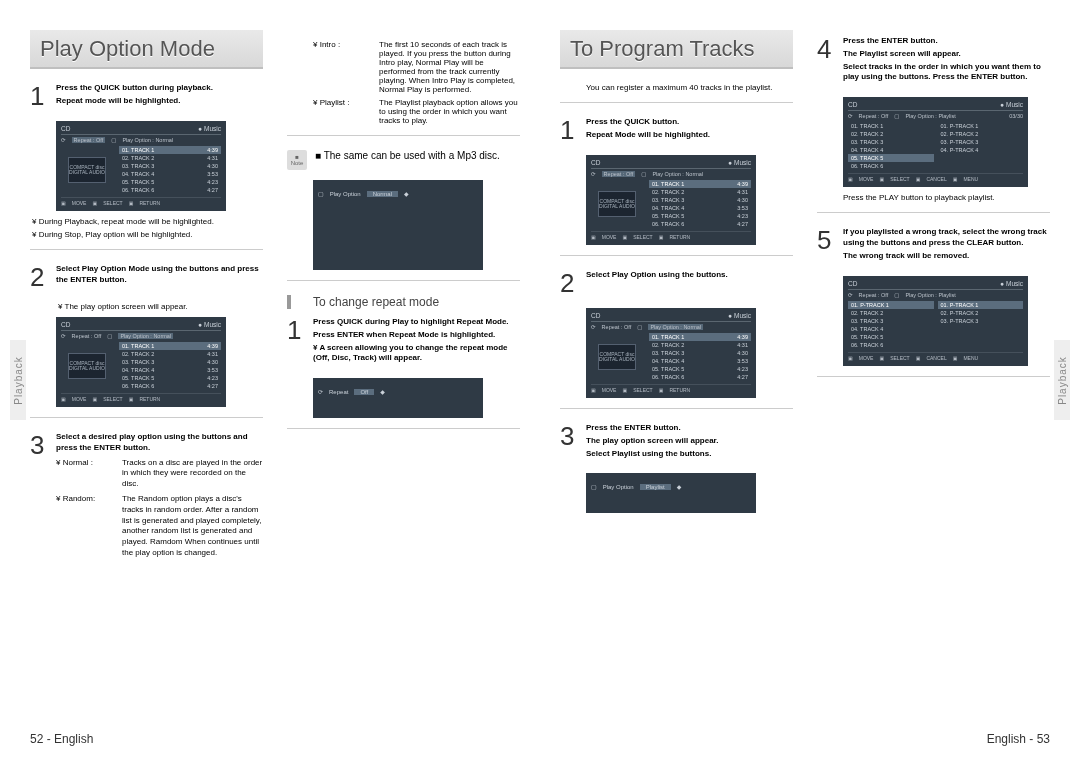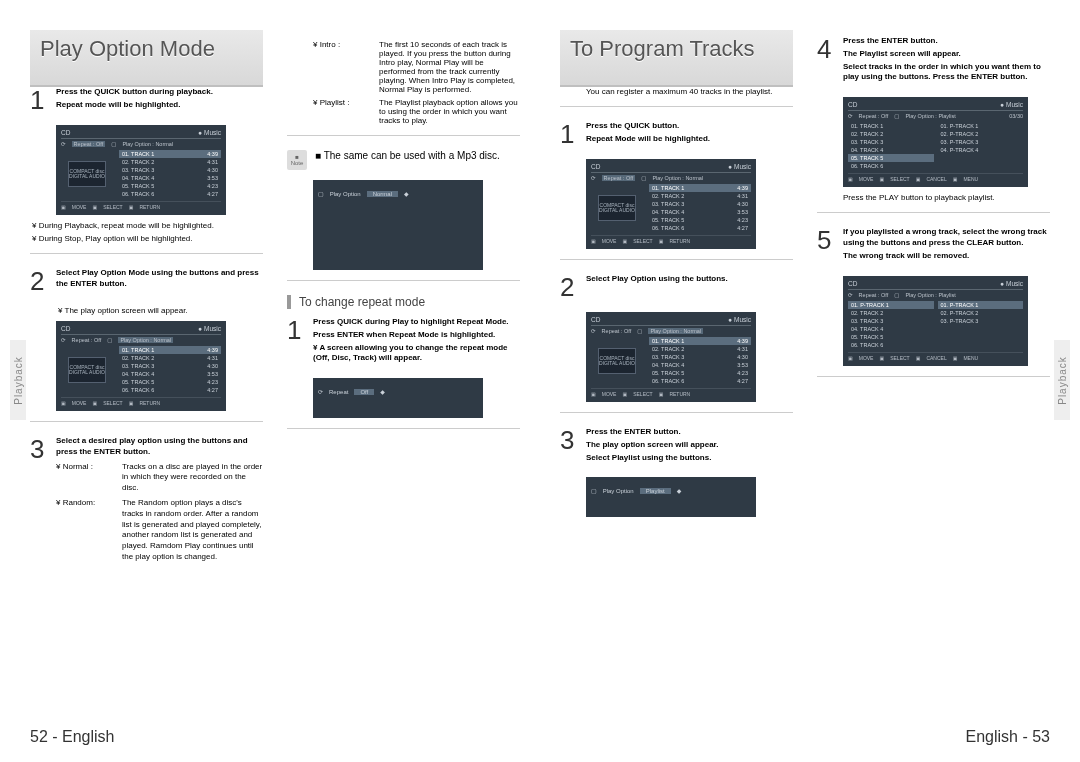--- a/index.html
+++ b/index.html
@@ -6,38 +6,38 @@
   body { font-family: Arial, Helvetica, sans-serif; background: #fff; width: 1080px; height: 762px; overflow: hidden; font-size: 8px; color: #000; position: relative; }
   .spread { display: flex; width: 100%; height: 100%; }
   .page { flex: 1; padding: 30px 20px 20px 30px; position: relative; }
   .page.right { padding: 30px 30px 20px 20px; }
   .tab { position: absolute; top: 340px; width: 16px; height: 80px; background: #eee; display: flex; align-items: center; justify-content: center; }
   .tab.left { left: 10px; }
   .tab.right { right: 10px; }
   .tab span { transform: rotate(-90deg); font-size: 10px; color: #888; letter-spacing: 1px; }
   .cols { display: flex; gap: 24px; }
   .col { flex: 1; }
-  .title-bar { background: linear-gradient(#e9e9e9,#d8d8d8); padding: 6px 10px 23px 10px; border-bottom: 2px solid #bfbfbf; }
+  .title-bar { background: linear-gradient(#e9e9e9,#d8d8d8); padding: 6px 10px 5px 10px; border-bottom: 2px solid #bfbfbf; margin-bottom: 14px; }
   .title-bar h1 { font-size: 22px; font-weight: 400; color: #555; text-shadow: 0 1px 0 #fff; }
   .step { display: flex; gap: 8px; margin-bottom: 12px; }
   .num { font-size: 26px; font-weight: 300; color: #333; line-height: 1; width: 18px; flex-shrink: 0; }
   .step-body { flex: 1; font-size: 8px; line-height: 1.35; }
   .step-body p { margin-bottom: 2px; font-weight: bold; }
   .bullet-sub { padding-left: 8px; text-indent: -6px; margin-top: 4px; }
   .def-row { display: flex; gap: 18px; margin-top: 4px; }
   .def-row .dt { width: 48px; flex-shrink: 0; }
   .def-row .dd { flex: 1; }
   hr.sep { border: none; border-top: 1px solid #ccc; margin: 10px 0 14px 0; }
   .note-box { display: flex; gap: 8px; margin: 6px 0 10px 0; align-items: flex-start; }
   .note-icon { width: 20px; height: 20px; background: #ddd; border-radius: 2px; display: flex; align-items: center; justify-content: center; font-size: 6px; color: #666; flex-direction: column; line-height: 1; }
   .note-text { font-size: 10px; }
-  .sub-head { display: flex; align-items: flex-end; gap: 8px; margin: 8px 0 8px 0; }
+  .sub-head { display: flex; align-items: flex-end; gap: 22px; margin: 8px 0 8px 0; }
   .sub-head .bar { width: 4px; height: 14px; background: #999; }
   .sub-head h2 { font-size: 12px; font-weight: 400; color: #444; }
-  .footer { position: absolute; bottom: 16px; font-size: 16px; color: #333; }
+  .footer { position: absolute; bottom: 16px; font-size: 12px; color: #333; }
   .footer.left { left: 30px; }
   .footer.right { right: 30px; }
 
   
   .osd { width: 170px; background: #2f3a45; color: #c9d0d8; font-size: 6.5px; margin: 6px 0 6px 26px; padding: 4px 5px 5px 5px; }
   .osd-hdr { display: flex; justify-content: space-between; border-bottom: 1px solid #5a6670; padding-bottom: 2px; margin-bottom: 2px; font-size: 6.5px; }
   .osd-sub { display: flex; gap: 6px; font-size: 5.5px; margin-bottom: 3px; opacity: .9; }
   .osd-split { display: flex; gap: 6px; }
   .osd-left { flex: 0 0 52px; display: flex; flex-direction: column; align-items: center; justify-content: center; gap: 2px; }
   .disc-logo { width: 38px; height: 26px; background: #1c2530; border: 1px solid #546070; display: flex; align-items: center; justify-content: center; font-size: 5px; text-align: center; line-height: 1; color: #a7b2bd; }
@@ -197,21 +197,21 @@
         <div class="step">
           <div class="num">3</div>
           <div class="step-body">
             <p>Select a desired play option using the      buttons and press the ENTER button.</p>
             <div class="def-row">
                 <div class="dt">¥ Normal :</div>
                 <div class="dd">Tracks on a disc are played in the order in which they were recorded on the disc.</div>
               </div>
             <div class="def-row">
                 <div class="dt">¥ Random:</div>
-                <div class="dd">The Random option plays a disc's tracks in random order. After a random list is generated and played completely, another random list is generated and played. Ramdom Play continues until the play option is changed.</div>
+                <div class="dd">The Random option plays a disc's tracks in random order. After a random list is generated and played completely, another random list is generated and played. Ramdom When continues until the play option is changed.</div>
               </div>
           </div>
         </div>
       </div>
 
       <div class="col">
         <div style="height:6px"></div>
         <div class="def-row" style="margin-left:26px">
             <div class="dt">¥ Intro   :</div>
             <div class="dd">The first 10 seconds of each track is played. If you press the   button during Intro play, Normal Play will be performed from the track currently playing. When Intro Play is completed, Normal Play is performed.</div>

